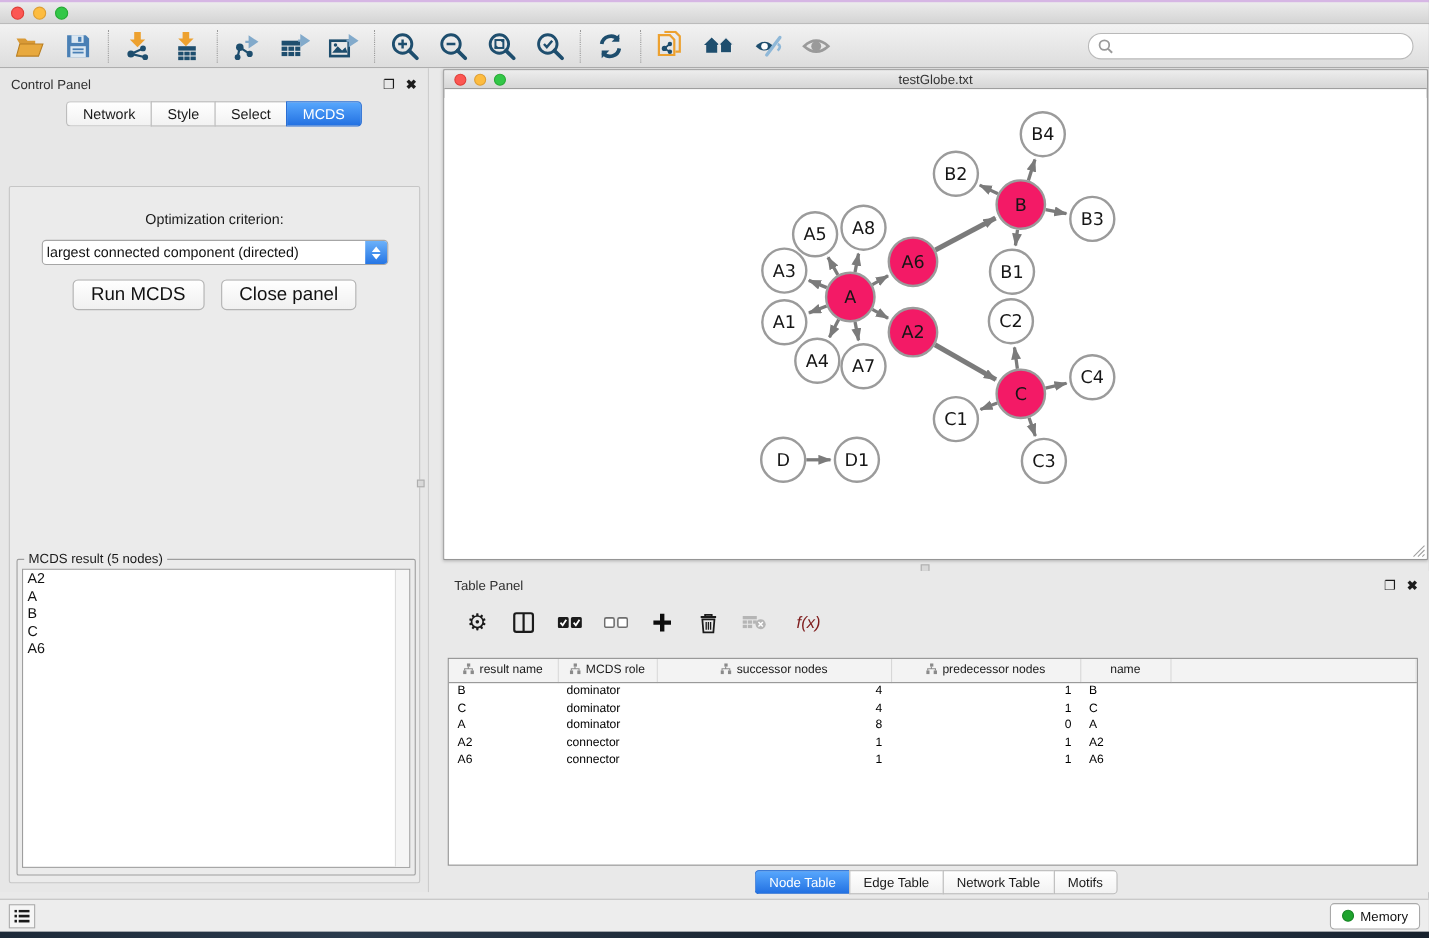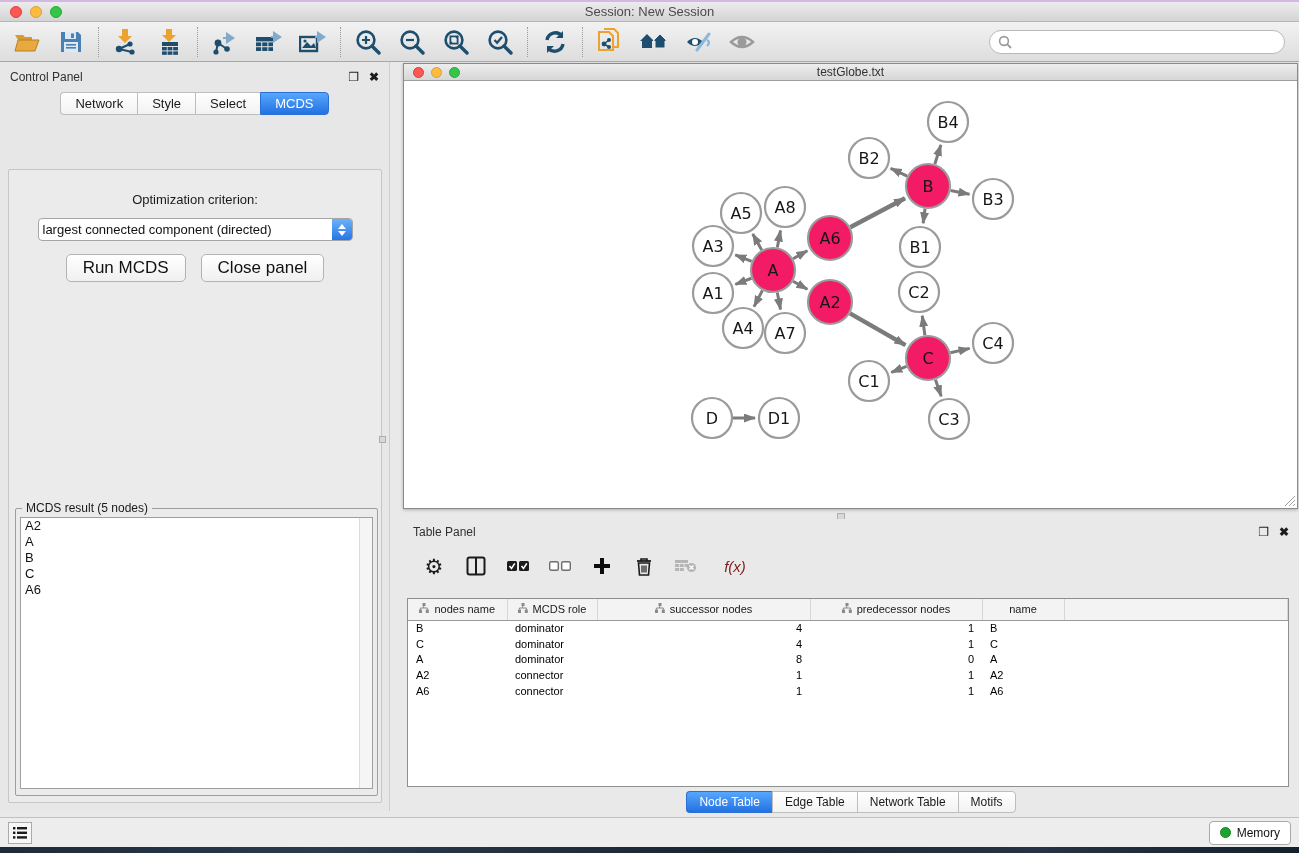--- a/index.html
+++ b/index.html
@@ -131,21 +131,20 @@
 <body>
 
 <div class="app">
 
   <div class="titlebar">
     <div class="traffic">
       <div class="light red"></div>
       <div class="light yellow"></div>
       <div class="light green"></div>
     </div>
-    <div class="titlebar-title">Session: New Session</div>
   </div>
 
   <div class="toolbar">
     <div class="tb-group" style="padding-left:2px;">
       <div class="tb-btn">
         <svg width="26" height="22" viewBox="0 0 26 22">
             <path d="M1 4 h8 l2 2 h7 v3 H4 z" fill="#d99a36"></path>
             <path d="M4 9 h21 l-4 11 H1 z" fill="#e8a93e" stroke="#b97f22"></path>
           </svg>
       </div>
@@ -510,21 +509,21 @@
                 <th style="width: 99px;">
                   <span class="th-inner">
                     <span><svg width="10" height="10" viewBox="0 0 10 10">
                         <g fill="#8a8a8a">
                           <rect x="3.5" y="0" width="3" height="3"></rect>
                           <rect x="0" y="6.5" width="3" height="3.5"></rect>
                           <rect x="6.8" y="6.5" width="3" height="3.5"></rect>
                           <path d="M4.7 3 v2 M1.4 6.5 v-1.5 h7 v1.5" stroke="#8a8a8a" fill="none" stroke-width="1"></path>
                         </g>
                       </svg></span>
-                    <span>nodes name</span>
+                    <span>result name</span>
                   </span>
                 </th>
                 <th style="width: 90px;">
                   <span class="th-inner">
                     <span><svg width="10" height="10" viewBox="0 0 10 10">
                         <g fill="#8a8a8a">
                           <rect x="3.5" y="0" width="3" height="3"></rect>
                           <rect x="0" y="6.5" width="3" height="3.5"></rect>
                           <rect x="6.8" y="6.5" width="3" height="3.5"></rect>
                           <path d="M4.7 3 v2 M1.4 6.5 v-1.5 h7 v1.5" stroke="#8a8a8a" fill="none" stroke-width="1"></path>

